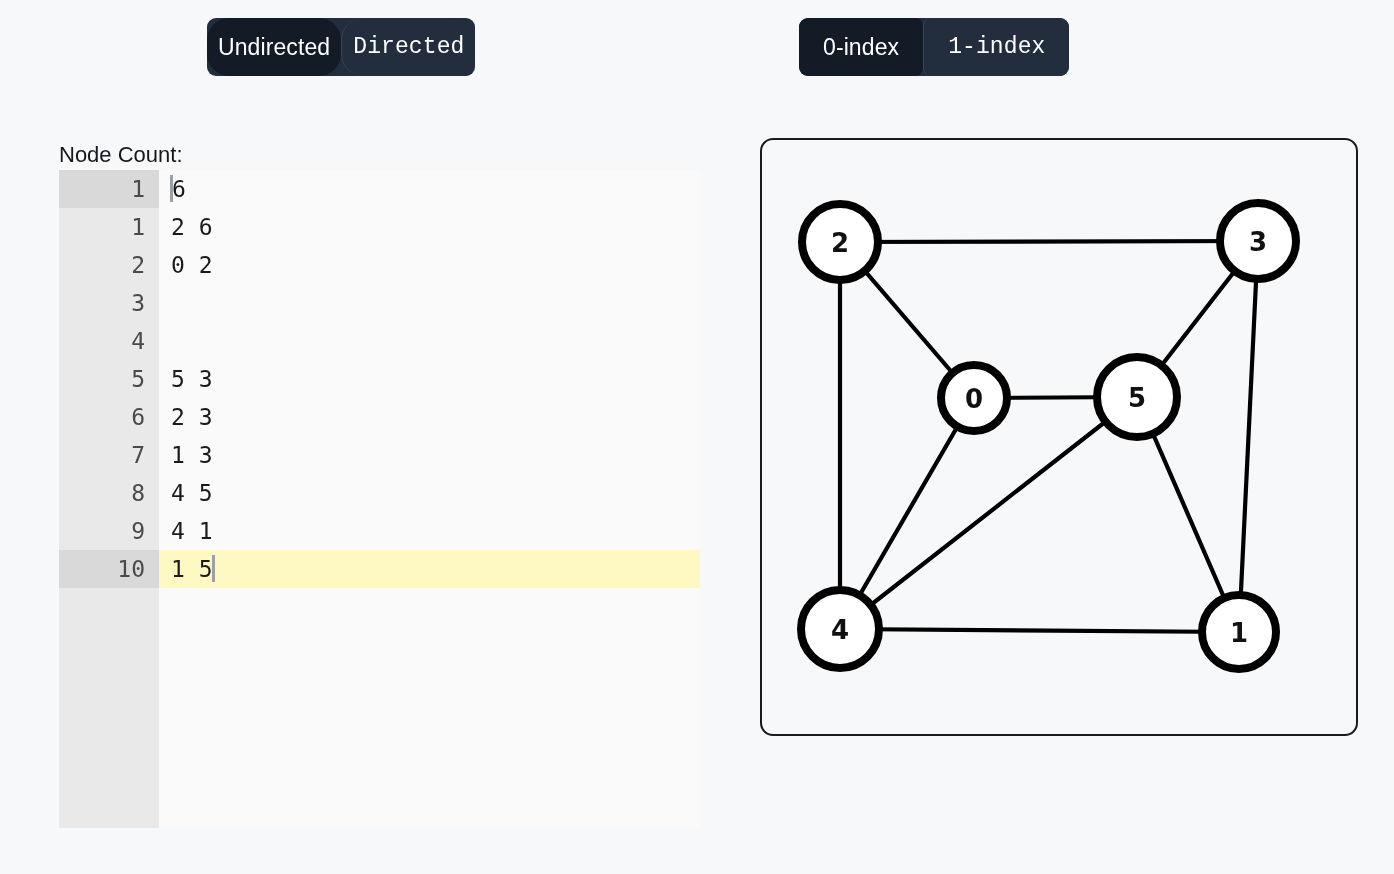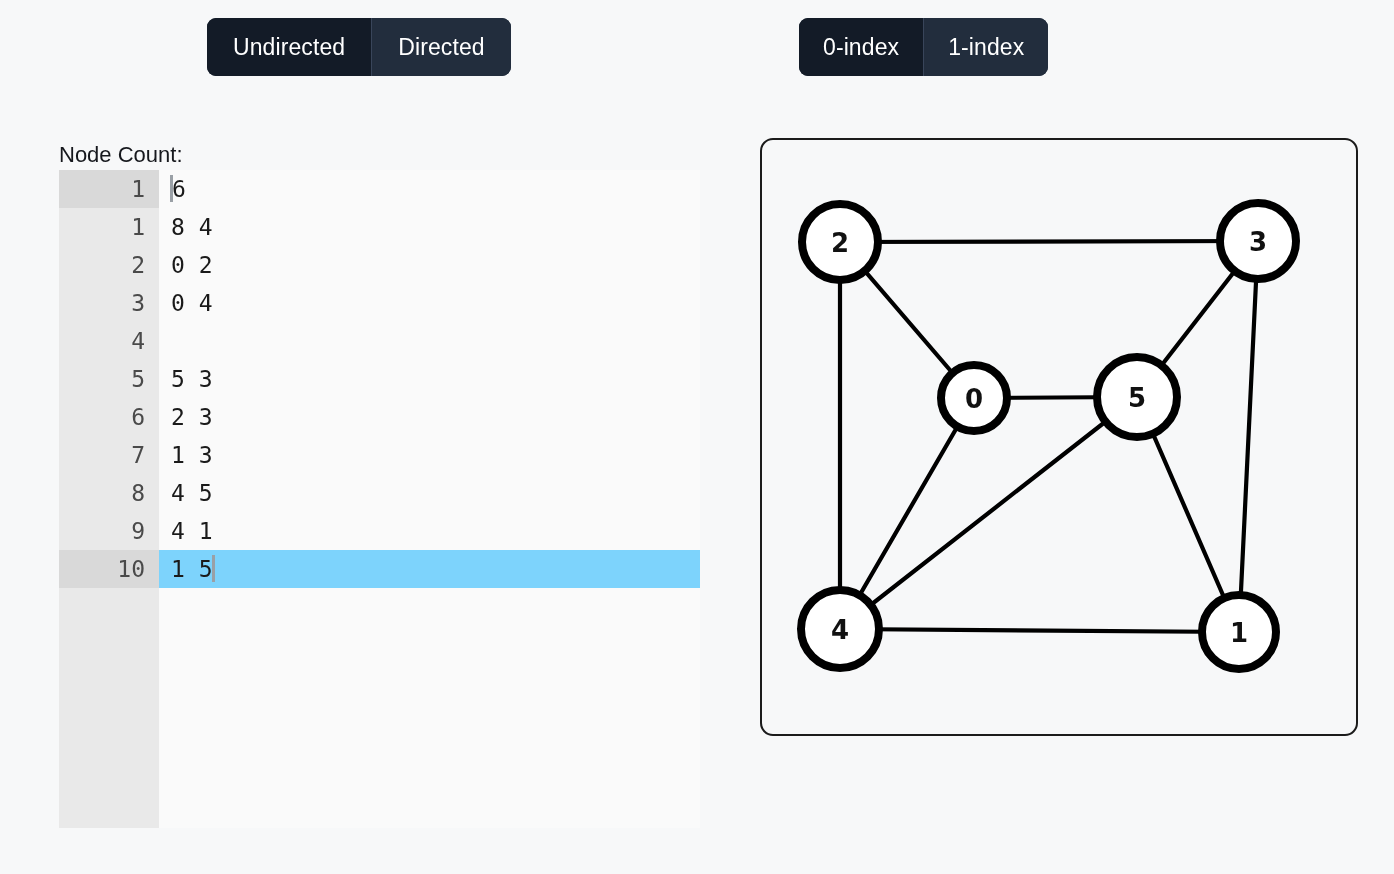--- a/index.html
+++ b/index.html
@@ -38,29 +38,30 @@
     cursor: pointer;
     white-space: nowrap;
     letter-spacing: 0.1px;
     box-sizing: border-box;
   }
   .seg.active {
     background: #131b27;
   }
   .seg + .seg {
     border-left: 1.5px solid #39455a;
+    font-family: Liberation Mono, monospace;
   }
   .seg.active + .seg {
     border-left: 1.5px solid #39455a;
   }
 
   #toggle-mode { left: 207px; top: 18px; }
-  #toggle-mode .seg { padding: 0 26px; }
+  #toggle-mode .seg { padding: 0 11px; border-radius: 22px; }
   #toggle-labels { left: 799px; top: 18px; }
-  #toggle-labels .seg { padding: 0 24px; }
+  #toggle-labels .seg { padding: 0 24px; border-radius: 8px; }
 
   
   .editor-col {
     position: absolute;
     left: 59px;
     top: 140px;
     width: 641px;
   }
   .field-label {
     font-size: 22px;
@@ -97,21 +98,21 @@
   .cm-line.active .cm-gutter { background: #d9d9d9; }
   .cm-content {
     flex: 1 1 auto;
     height: 38px;
     line-height: 38px;
     padding-left: 12px;
     white-space: pre;
     position: relative;
     color: #1a1a1a;
   }
-  .cm-line.active .cm-content { background: #7dd3fc; }
+  .cm-line.active .cm-content { background: #fef9c3; }
   .caret {
     display: inline-block;
     width: 3px;
     height: 27px;
     background: #9aa0a6;
     vertical-align: -5px;
     margin: 0 -1px;
   }
 
   
@@ -178,29 +179,28 @@
       <div class="cm-line active">
         <div class="cm-gutter">1</div>
         <div class="cm-content"><span class="caret"></span>6</div>
       </div>
     </div>
 
 
   <div class="cm" id="graph-data-editor">
       <div class="cm-line">
         <div class="cm-gutter">1</div>
-        <div class="cm-content">8 4</div>
+        <div class="cm-content">2 6</div>
       </div>
       <div class="cm-line">
         <div class="cm-gutter">2</div>
         <div class="cm-content">0 2</div>
       </div>
       <div class="cm-line">
         <div class="cm-gutter">3</div>
-        <div class="cm-content">0 4</div>
       </div>
       <div class="cm-line">
         <div class="cm-gutter">4</div>
       </div>
       <div class="cm-line">
         <div class="cm-gutter">5</div>
         <div class="cm-content">5 3</div>
       </div>
       <div class="cm-line">
         <div class="cm-gutter">6</div>

